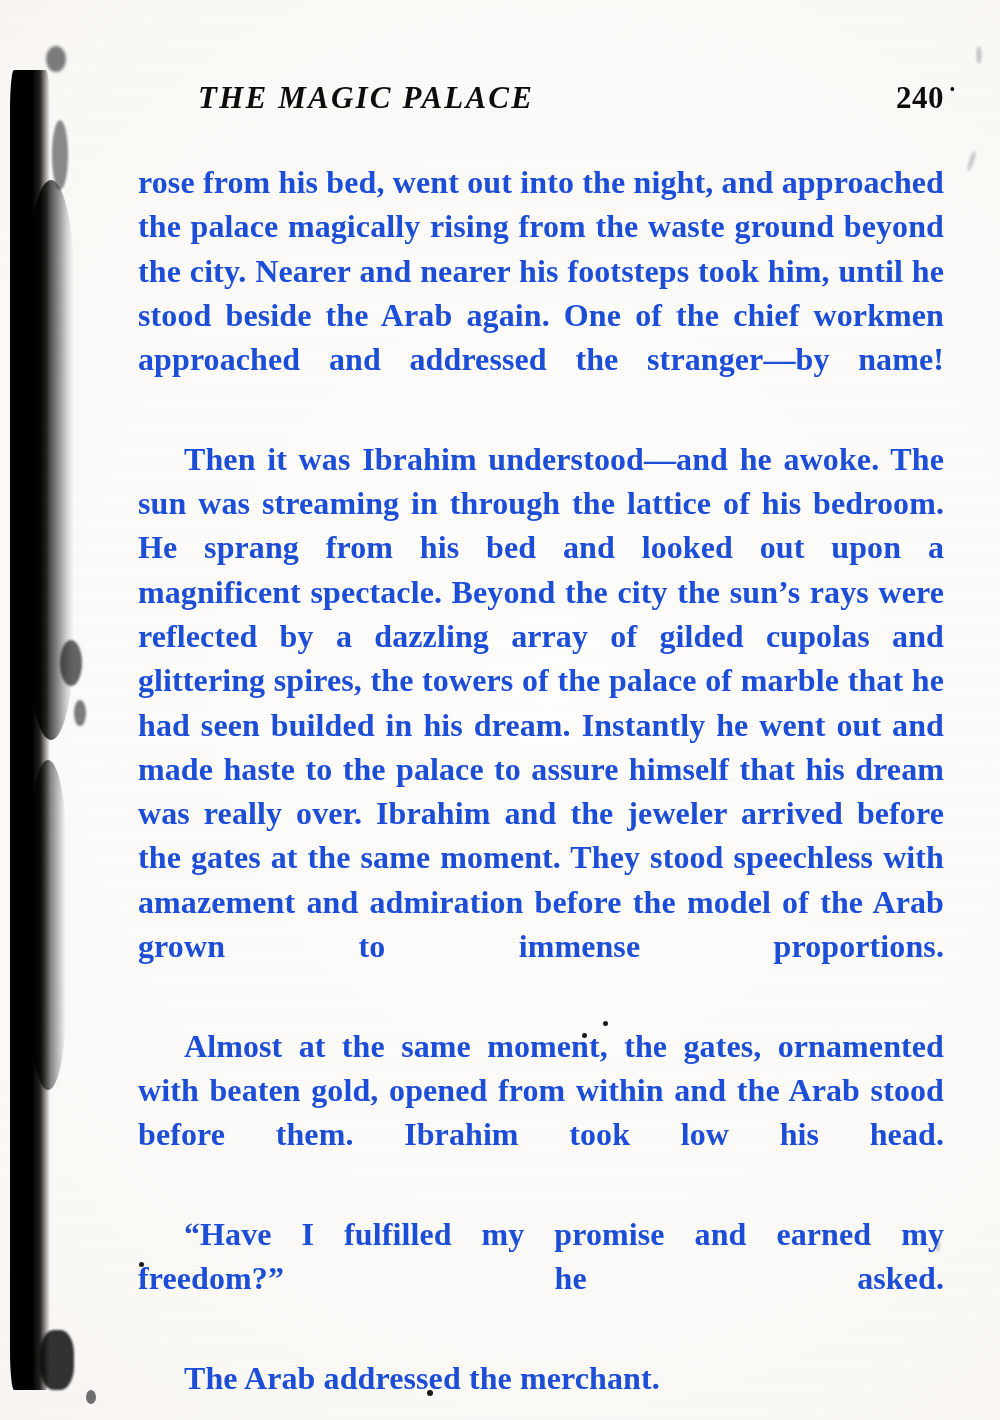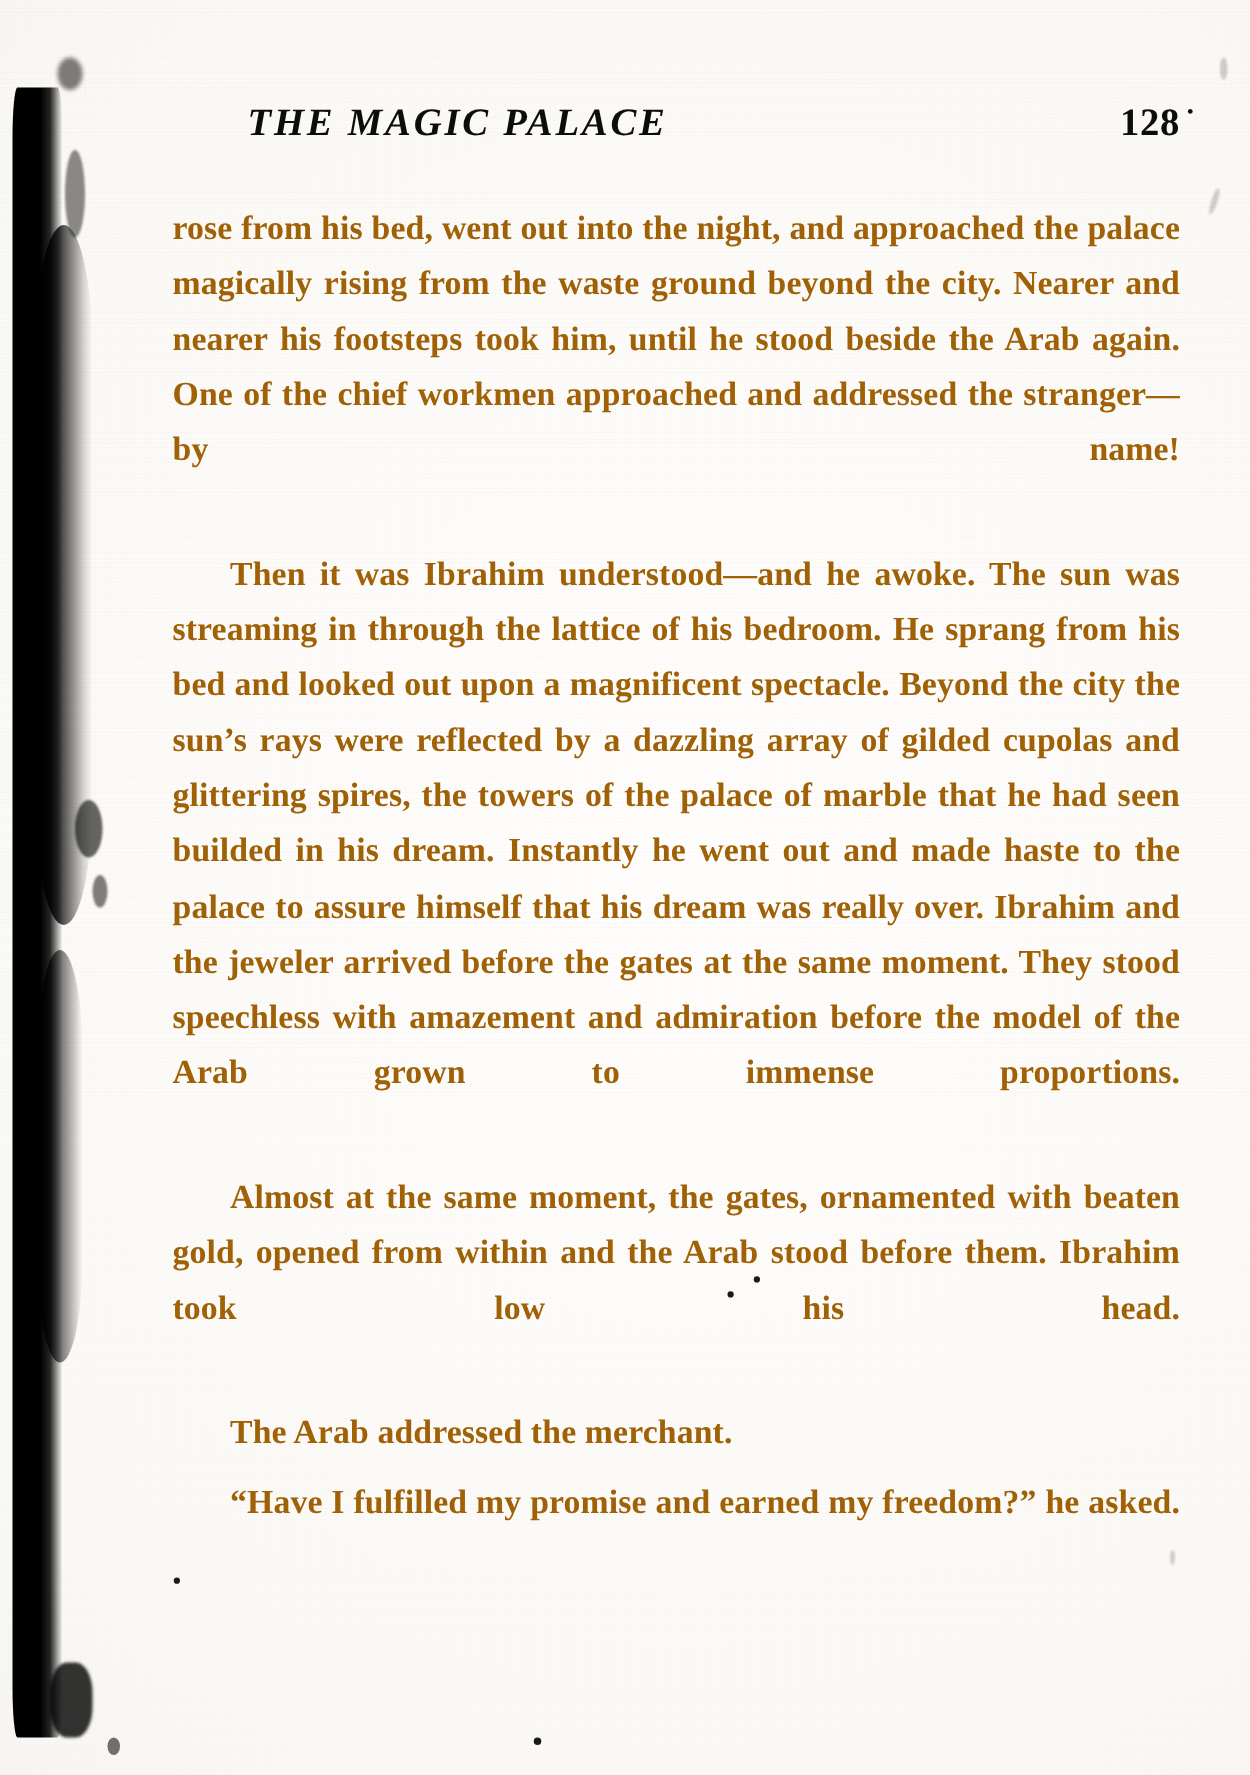--- a/index.html
+++ b/index.html
@@ -157,25 +157,25 @@
     right: -11px;
     top: 2px;
     font-size: 16px;
     line-height: 1;
     color: #0d0d0d;
   }
 
   .para {
     margin: 0;
     font-family: "Liberation Serif", serif;
-    font-size: 27px;
+    font-size: 32px;
     line-height: 44.3px;
     text-align: justify;
     text-justify: inter-word;
-    color: #a16207;
+    color: #1d4ed8;
     font-weight: 600;
     letter-spacing: 0.1px;
     -webkit-font-smoothing: none;
   }
   .para + .para {
     margin-top: 11px;
   }
   .indent {
     text-indent: 46px;
   }
@@ -229,34 +229,34 @@
 
   <div class="edge-mark" id="mark-r1"></div>
   <div class="edge-mark" id="mark-r2"></div>
   <div class="edge-mark" id="mark-r3"></div>
 
   <div id="content">
 
     <header id="running-head">
       <div id="head-title">THE MAGIC PALACE</div>
       <div id="head-pageno-wrap">
-        <span id="head-pageno">128</span>
+        <span id="head-pageno">240</span>
         <span id="head-pageno-dot">•</span>
       </div>
     </header>
 
     <p class="para">rose from his bed, went out into the night, and approached the palace magically rising from the waste ground beyond the city.  Nearer and nearer his footsteps took him, until he stood beside the Arab again. One of the chief workmen approached and addressed the stranger—by name!</p>
 
     <p class="para indent">Then it was Ibrahim understood—and he awoke.  The sun was streaming in through the lattice of his bedroom.  He sprang from his bed and looked out upon a magnificent spectacle. Beyond the city the sun’s rays were reflected by a dazzling array of gilded cupolas and glittering spires, the towers of the palace of marble that he had seen builded in his dream.  Instantly he went out and made haste to the palace to assure himself that his dream was really over.  Ibrahim and the jeweler arrived before the gates at the same moment. They stood speechless with amazement and admiration before the model of the Arab grown to immense proportions.</p>
 
     <p class="para indent">Almost at the same moment, the gates, ornamented with beaten gold, opened from within and the Arab stood before them.  Ibrahim took low his head.</p>
 
+    <p class="para indent">“Have I fulfilled my promise and earned my freedom?” he asked.</p>
+
     <p class="para indent noexp">The Arab addressed the merchant.</p>
-
-    <p class="para indent">“Have I fulfilled my promise and earned my freedom?” he asked.</p>
 
   </div>
 
   <div class="stray-dot" id="dot-1"></div>
   <div class="stray-dot" id="dot-2"></div>
   <div class="stray-dot" id="dot-3"></div>
   <div class="stray-dot" id="dot-4"></div>
 
   <div id="grain"></div>
 </div>

